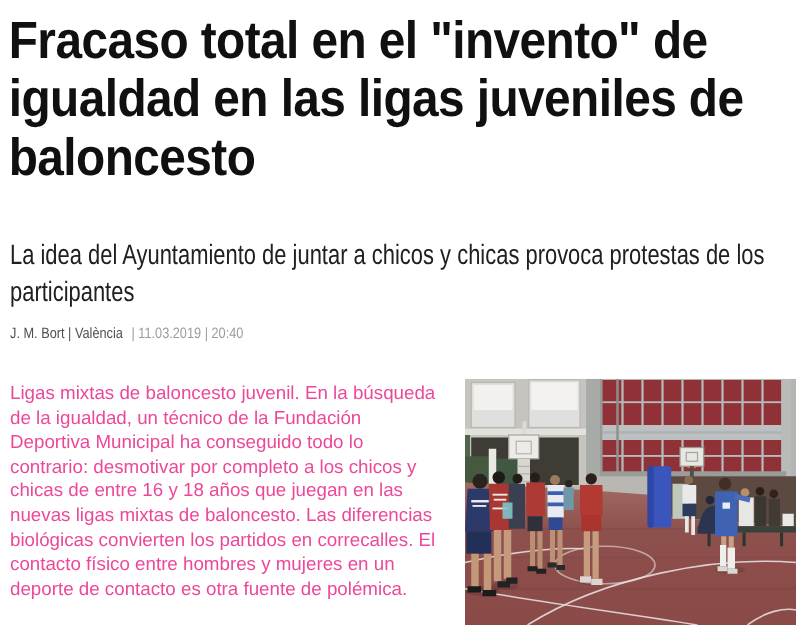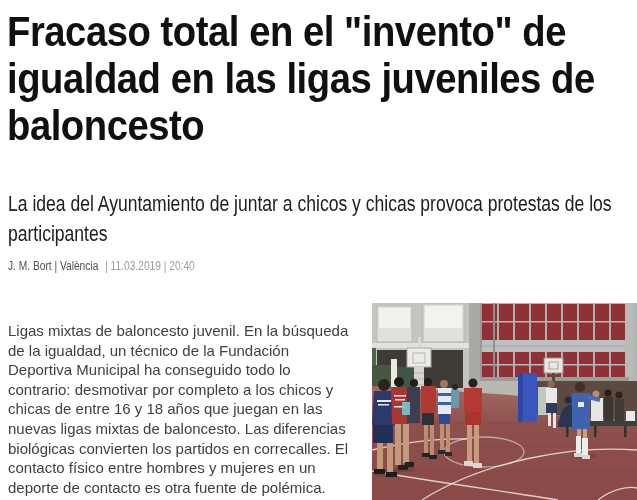--- a/index.html
+++ b/index.html
@@ -29,24 +29,24 @@
   .byline {
     position: absolute; left: 8px; top: 259px;
     width: 420px;
     font-size: 12px; line-height: 15px;
     white-space: nowrap;
     transform: scaleX(0.85); transform-origin: 0 0;
   }
   .byline .author { color: #4f4f4f; }
   .byline .datetime { color: #9c9c9c; margin-left: 8px; }
   .body-text {
-    position: absolute; left: 8px; top: 321px;
+    position: absolute; left: 8px; top: 305px;
     width: 362px; margin: 0;
     font-size: 15px; line-height: 19.6px;
-    color: #404040;
+    color: #ec4899;
     white-space: pre-line;
   }
   .photo {
     position: absolute; left: 372px; top: 303px;
     width: 265px; height: 197px;
     margin: 0; overflow: hidden;
   }
   .photo svg { display: block; }
 </style>
 </head>

